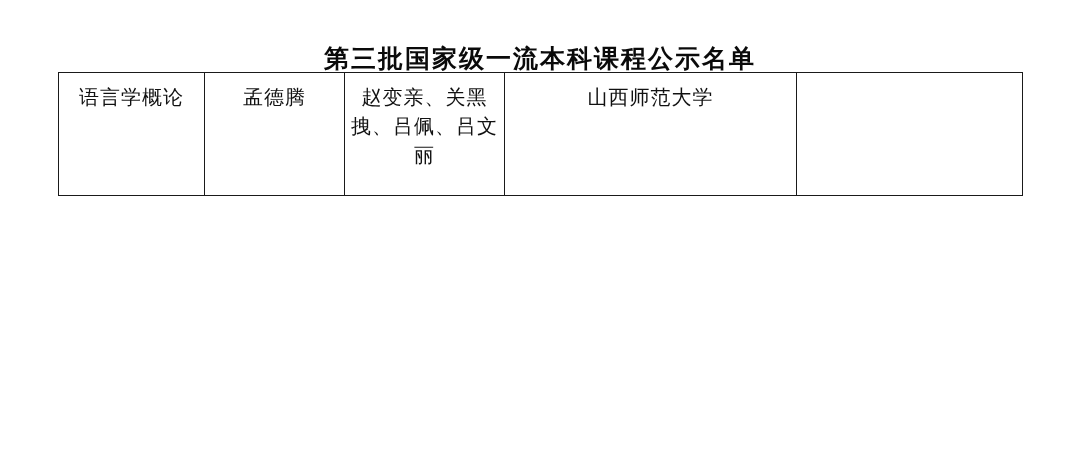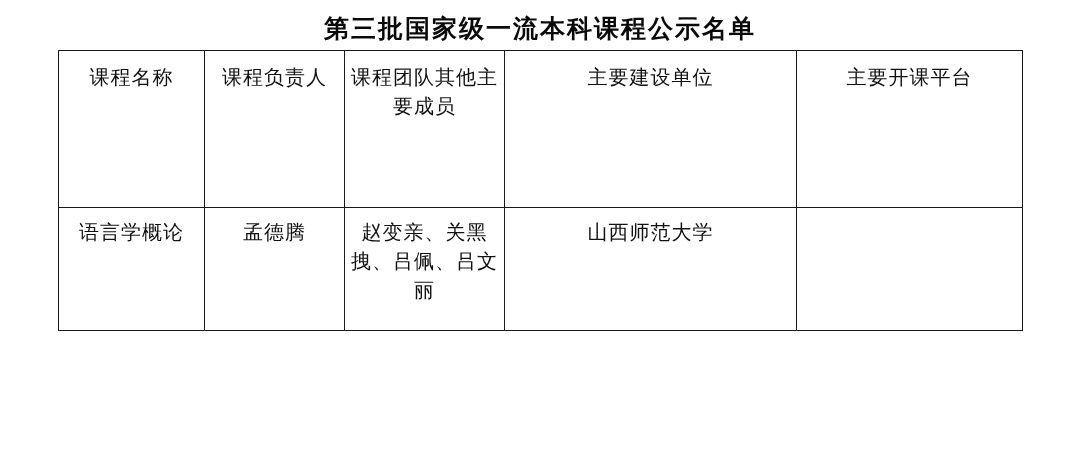--- a/index.html
+++ b/index.html
@@ -18,23 +18,24 @@
     position: relative;
     width: 1080px;
     height: 468px;
     box-sizing: border-box;
   }
   .doc-title {
     text-align: center;
     font-size: 25px;
     font-weight: bold;
     letter-spacing: 2px;
-    padding-top: 12px;
+    padding-top: 20px;
     padding-bottom: 6px;
     color: #0a0a0a;
+    margin-top: 22px;
   }
   .table-wrap {
     position: absolute;
     left: 58px;
     top: 50px;
     width: 964px;
   }
   table.course-table {
     border-collapse: collapse;
     width: 964px;
@@ -91,37 +92,20 @@
   <div class="table-wrap">
     <table class="course-table">
       <colgroup>
         <col class="c1">
           <col class="c2">
           <col class="c3">
           <col class="c4">
           <col class="c5">
       </colgroup>
       <tbody>
-        <tr class="head-row">
-          <td>
-              <span class="cell-text">课程名称</span>
-            </td>
-          <td>
-              <span class="cell-text">课程负责人</span>
-            </td>
-          <td>
-              <span class="cell-text">课程团队其他主要成员</span>
-            </td>
-          <td>
-              <span class="cell-text">主要建设单位</span>
-            </td>
-          <td>
-              <span class="cell-text">主要开课平台</span>
-            </td>
-        </tr>
         <tr class="row-2">
           <td>
               <span class="single-line">语言学概论</span>
             </td>
           <td>
               <span class="single-line">孟德腾</span>
             </td>
           <td>
               <span class="cell-text">赵变亲、关黑拽、吕佩、吕文丽</span>
             </td>

